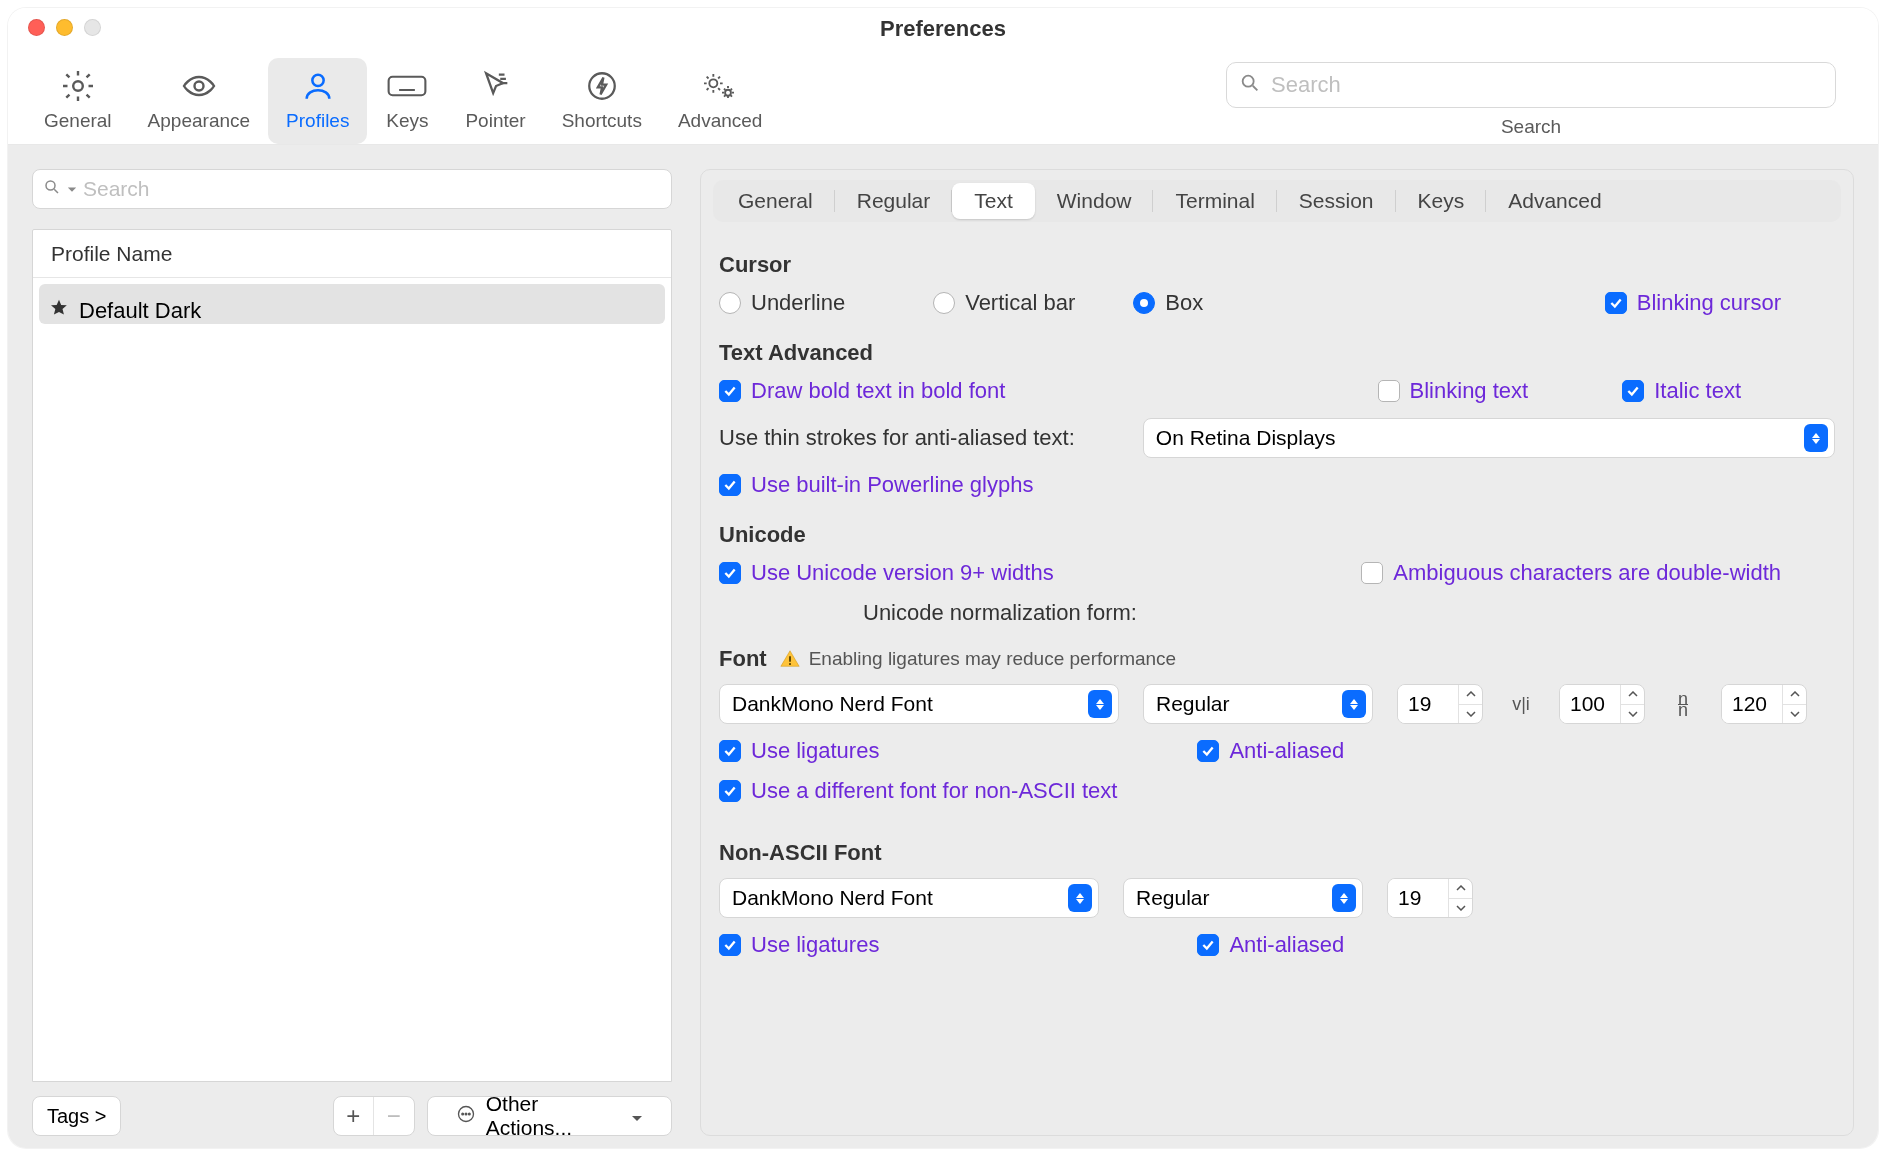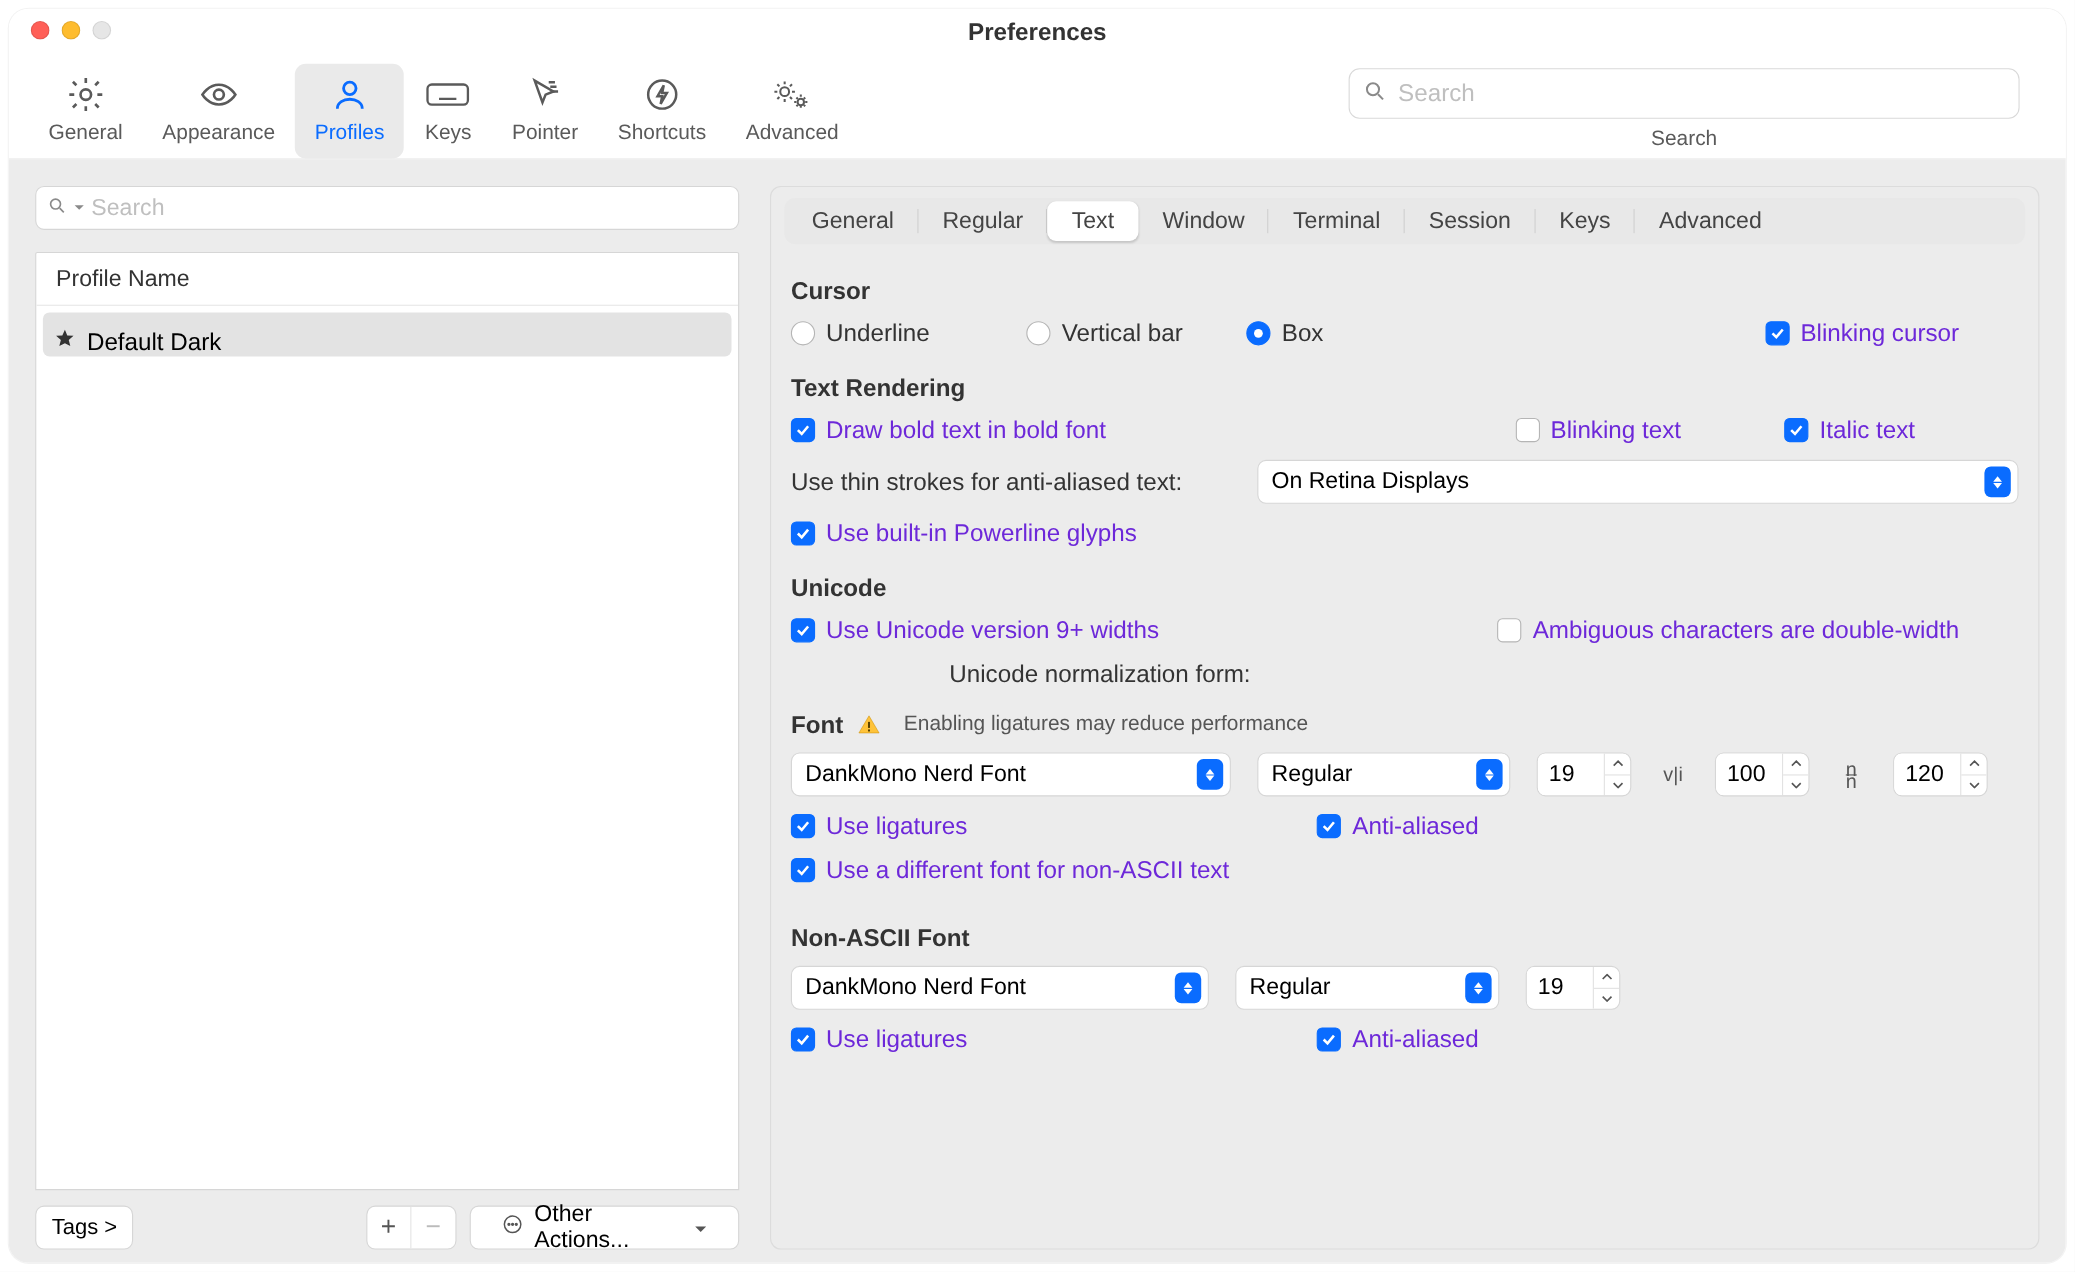--- a/index.html
+++ b/index.html
@@ -75,21 +75,21 @@
   .select .sel-arrow { width: 24px; height: 28px; background: #0a6cff; border-radius: 6px; display: flex; flex-direction: column; align-items: center; justify-content: center; gap: 1px; }
   .select .sel-arrow::before { content: ""; border-left: 4px solid transparent; border-right: 4px solid transparent; border-bottom: 5px solid #fff; }
   .select .sel-arrow::after { content: ""; border-left: 4px solid transparent; border-right: 4px solid transparent; border-top: 5px solid #fff; }
   .numfield { height: 40px; display: flex; align-items: stretch; border: 1px solid #d6d6d6; border-radius: 8px; background: #fff; overflow: hidden; }
   .numfield input { border: none; width: 60px; text-align: left; padding: 0 10px; font-size: 21px; outline: none; }
   .stepper { width: 24px; display: flex; flex-direction: column; border-left: 1px solid #e2e2e2; }
   .stepper div { flex: 1; display: flex; align-items: center; justify-content: center; }
   .stepper div:first-child { border-bottom: 1px solid #e2e2e2; }
   .stepper svg { width: 10px; height: 6px; }
   .tinyicon { width: 28px; text-align: center; font-size: 18px; color: #555; }
-  .warn { display: inline-flex; align-items: center; gap: 21px; font-size: 19px; color: #555; margin-left: 12px; font-weight: 400; }
+  .warn { display: inline-flex; align-items: center; gap: 8px; font-size: 19px; color: #555; margin-left: 12px; font-weight: 400; }
   .warn-icon { width: 22px; height: 22px; }
   
   .search-glyph { color: #8a8a8a; }
 </style>
 </head>
 <body>
 
 <div class="window">
 
   <div class="titlebar">
@@ -284,21 +284,21 @@
               <span class="c">
                 <svg viewBox="0 0 12 12" width="14" height="14">
                   <path d="M2 6l3 3 5-6" stroke="#fff" stroke-width="2" fill="none"></path>
                 </svg>
               </span>
               <span>Blinking cursor</span>
             </label>
           <div style="width:30px;"></div>
         </div>
 
-        <div class="section-title" style="margin-top:24px;">Text Rendering</div>
+        <div class="section-title" style="margin-top:24px;">Text Advanced</div>
         <div class="row">
           <label class="check checked">
               <span class="c">
                 <svg viewBox="0 0 12 12" width="14" height="14">
                   <path d="M2 6l3 3 5-6" stroke="#fff" stroke-width="2" fill="none"></path>
                 </svg>
               </span>
               <span>Draw bold text in bold font</span>
             </label>
           <div class="spacer"></div>

